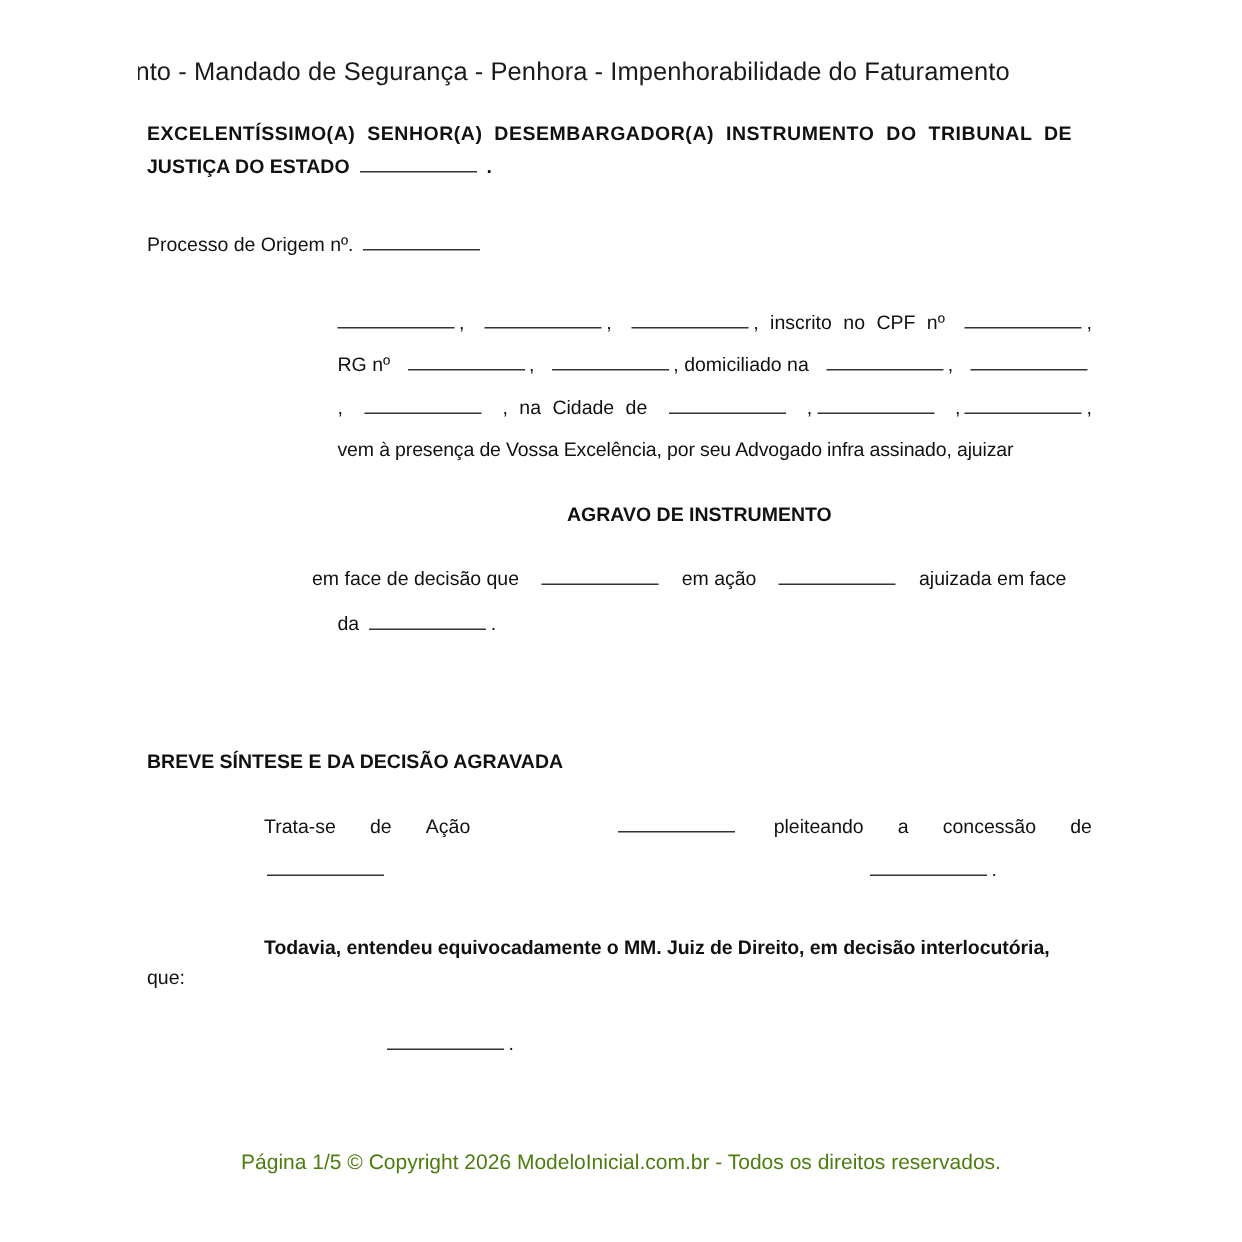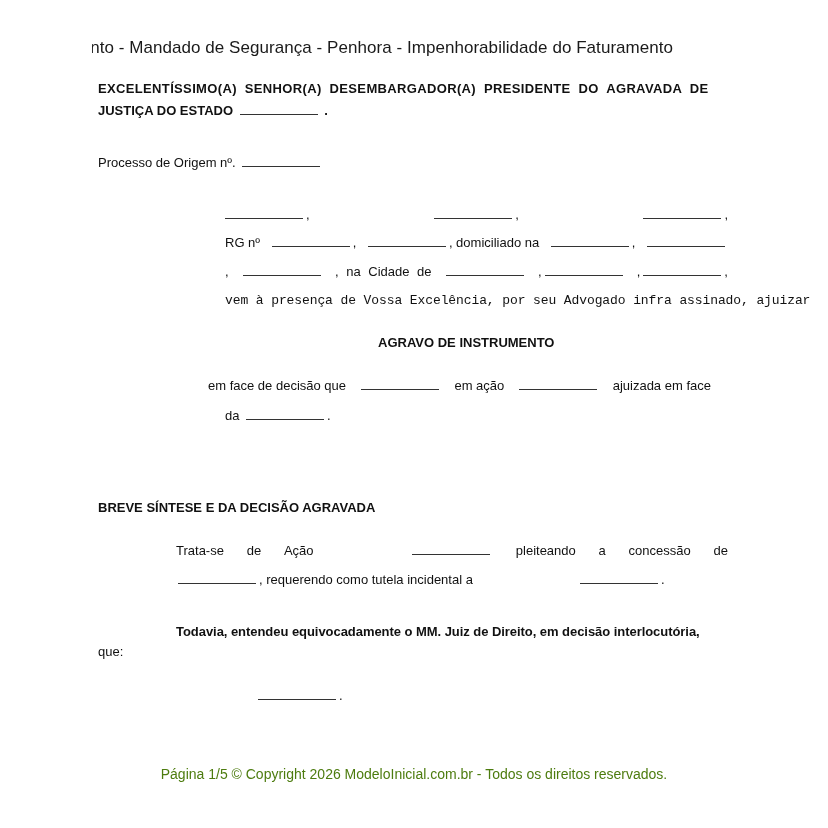--- a/index.html
+++ b/index.html
@@ -15,36 +15,37 @@
     .footer { position: absolute; left: 0; width: 828px; top: 766px; text-align: center; font-size: 14px; color: #4d7c0f; }
   </style>
 </head>
 <body>
 
 <div class="header-wrap">
   <span class="header-title" style="left:-151px;">Agravo de Instrumento - Mandado de Segurança - Penhora  - Impenhorabilidade do Faturamento</span>
 </div>
 
 <div class="row bold" style="left:98px; top:81px; width:630px; font-size:13px;">
-  <span style="letter-spacing:0.35px; word-spacing:4px;">EXCELENTÍSSIMO(A) SENHOR(A) DESEMBARGADOR(A) PRESIDENTE DO AGRAVADA DE</span>
+  <span style="letter-spacing:0.35px; word-spacing:4px;">EXCELENTÍSSIMO(A) SENHOR(A) DESEMBARGADOR(A) INSTRUMENTO DO TRIBUNAL DE</span>
 </div>
 <div class="abs bold t13" style="left:98px; top:103px;">
   <span>JUSTIÇA DO ESTADO</span>
   <span class="blank"></span>
   <span>.</span>
 </div>
 
 <div class="abs t13" style="left:98px; top:155px;text-align:center;">
   <span>Processo de Origem nº.</span>
   <span class="blank"></span>
 </div>
 
 <div class="row" style="left:225px; top:207px; width:503px;">
   <span><span class="blank" style="margin-left:0;"></span><span>,</span></span>
   <span><span class="blank"></span><span>,</span></span>
+  <span><span class="blank"></span><span style="word-spacing:4px;">, inscrito no CPF nº</span></span>
   <span><span class="blank"></span><span>,</span></span>
 </div>
 
 <div class="row" style="left:225px; top:235px; width:500px;text-align:center;">
   <span>RG nº</span>
   <span><span class="blank"></span><span>,</span></span>
   <span><span class="blank"></span><span>, domiciliado na</span></span>
   <span><span class="blank"></span><span>,</span></span>
   <span class="blank" style="margin-right:0;"></span>
 </div>
@@ -52,21 +53,21 @@
 <div class="row" style="left:225px; top:264px; width:503px;">
   <span>,</span>
   <span class="blank"></span>
   <span style="word-spacing:4px;">, na Cidade de</span>
   <span class="blank"></span>
   <span><span>,</span><span class="blank"></span></span>
   <span><span>,</span><span class="blank"></span><span>,</span></span>
 </div>
 
 <div class="abs t13" style="left:225px; top:292px;">
-  <span style="letter-spacing:-0.1px;font-family:Liberation Mono, monospace;">vem à presença de Vossa Excelência, por seu Advogado infra assinado, ajuizar</span>
+  <span style="letter-spacing:-0.1px;">vem à presença de Vossa Excelência, por seu Advogado infra assinado, ajuizar</span>
 </div>
 
 <div class="abs bold t13" style="left:378px; top:335px;">AGRAVO DE INSTRUMENTO</div>
 
 <div class="row" style="left:208px; top:378px; width:503px;">
   <span>em face de decisão que</span>
   <span class="blank"></span>
   <span>em ação</span>
   <span class="blank"></span>
   <span>ajuizada em face</span>
@@ -84,21 +85,21 @@
   <span>Ação</span>
   <span style="width:50px;"></span>
   <span class="blank"></span>
   <span>pleiteando</span>
   <span>a</span>
   <span>concessão</span>
   <span>de</span>
 </div>
 
 <div class="abs t13" style="left:178px; top:572px;">
-  <span class="blank" style="margin-left:0;"></span><span>, requerendo como tutela incidental a</span>
+  <span class="blank" style="margin-left:0;"></span>
 </div>
 <div class="abs t13" style="left:580px; top:572px;">
   <span class="blank" style="margin-left:0;"></span><span>.</span>
 </div>
 
 <div class="abs t13" style="left:176px; top:624px;font-weight:bold;">
   <span style="letter-spacing:-0.05px;">Todavia, entendeu equivocadamente o MM. Juiz de Direito, em decisão interlocutória,</span>
 </div>
 <div class="abs t13" style="left:98px; top:644px;">
   <span>que:</span>

